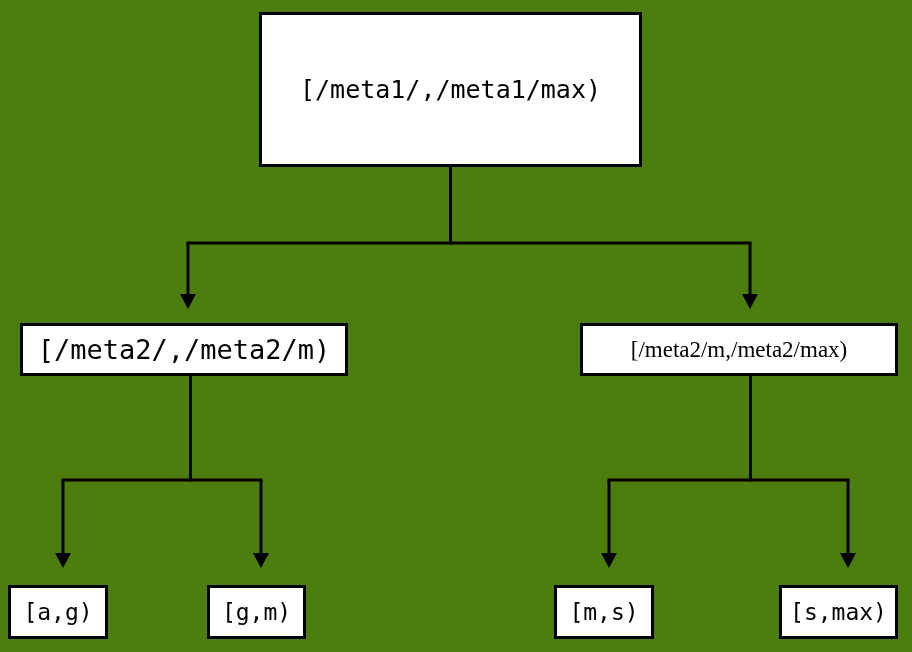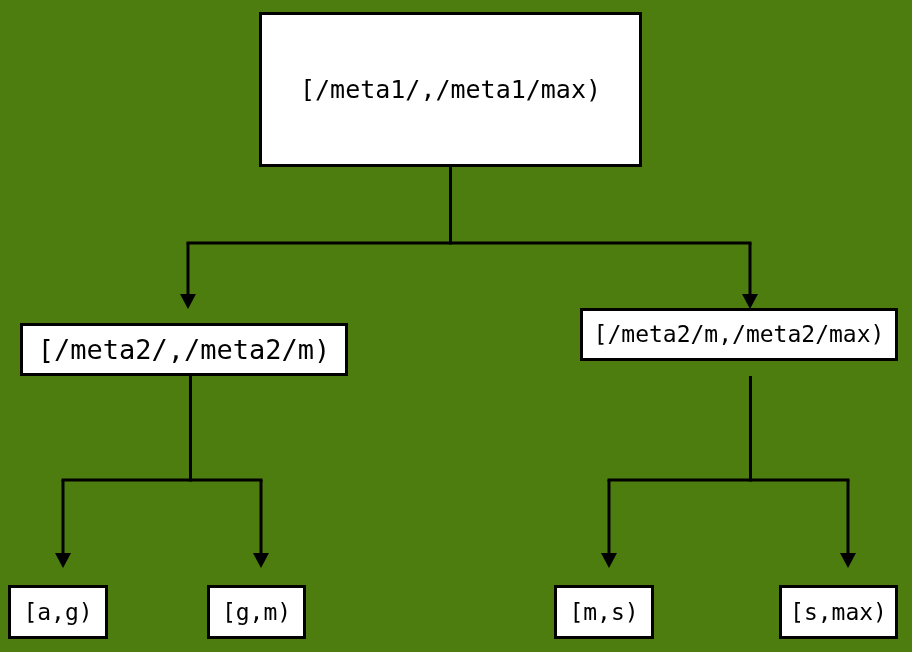--- a/index.html
+++ b/index.html
@@ -54,24 +54,25 @@
   }
   .node-mid-left {
     left: 20px;
     top: 323px;
     width: 328px;
     height: 53px;
     font-size: 27px;
   }
   .node-mid-right {
     left: 580px;
-    top: 308px;
+    top: 323px;
     width: 318px;
     height: 53px;
     font-size: 23px;
+    font-family: Liberation Serif, serif;
   }
   .node-leaf {
     top: 585px;
     height: 54px;
     font-size: 23px;
   }
   .leaf-ag    { left: 8px;   width: 100px; }
   .leaf-gm    { left: 207px; width: 99px;  }
   .leaf-ms    { left: 554px; width: 100px; }
   .leaf-smax  { left: 779px; width: 119px; }

